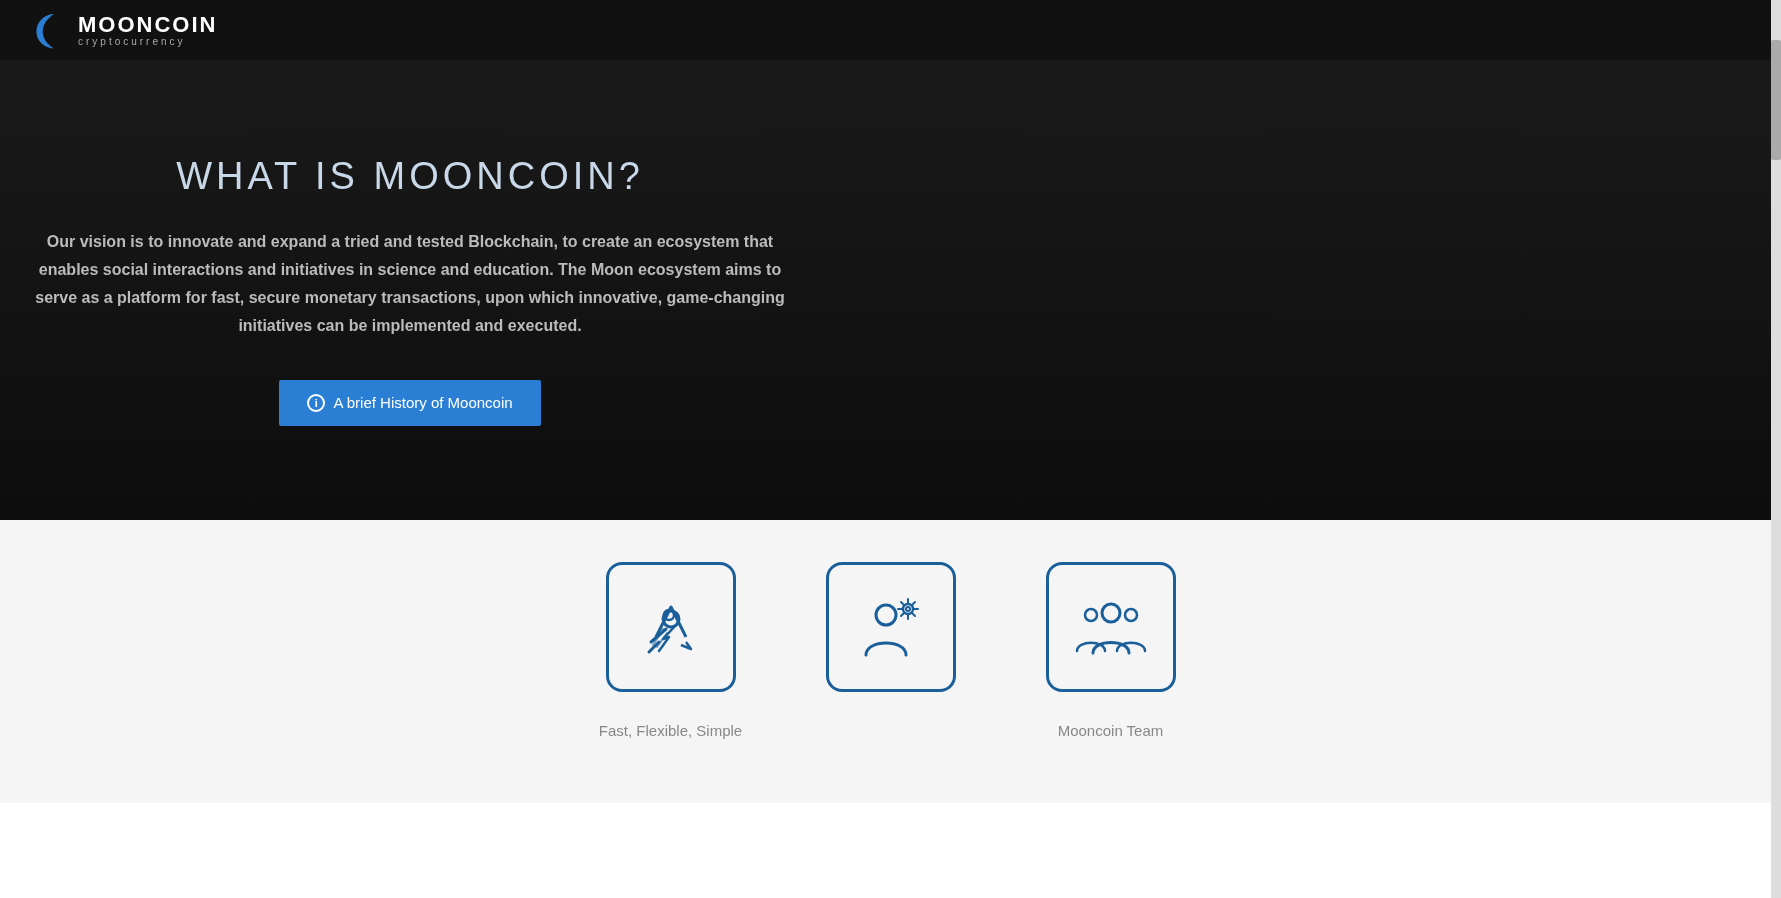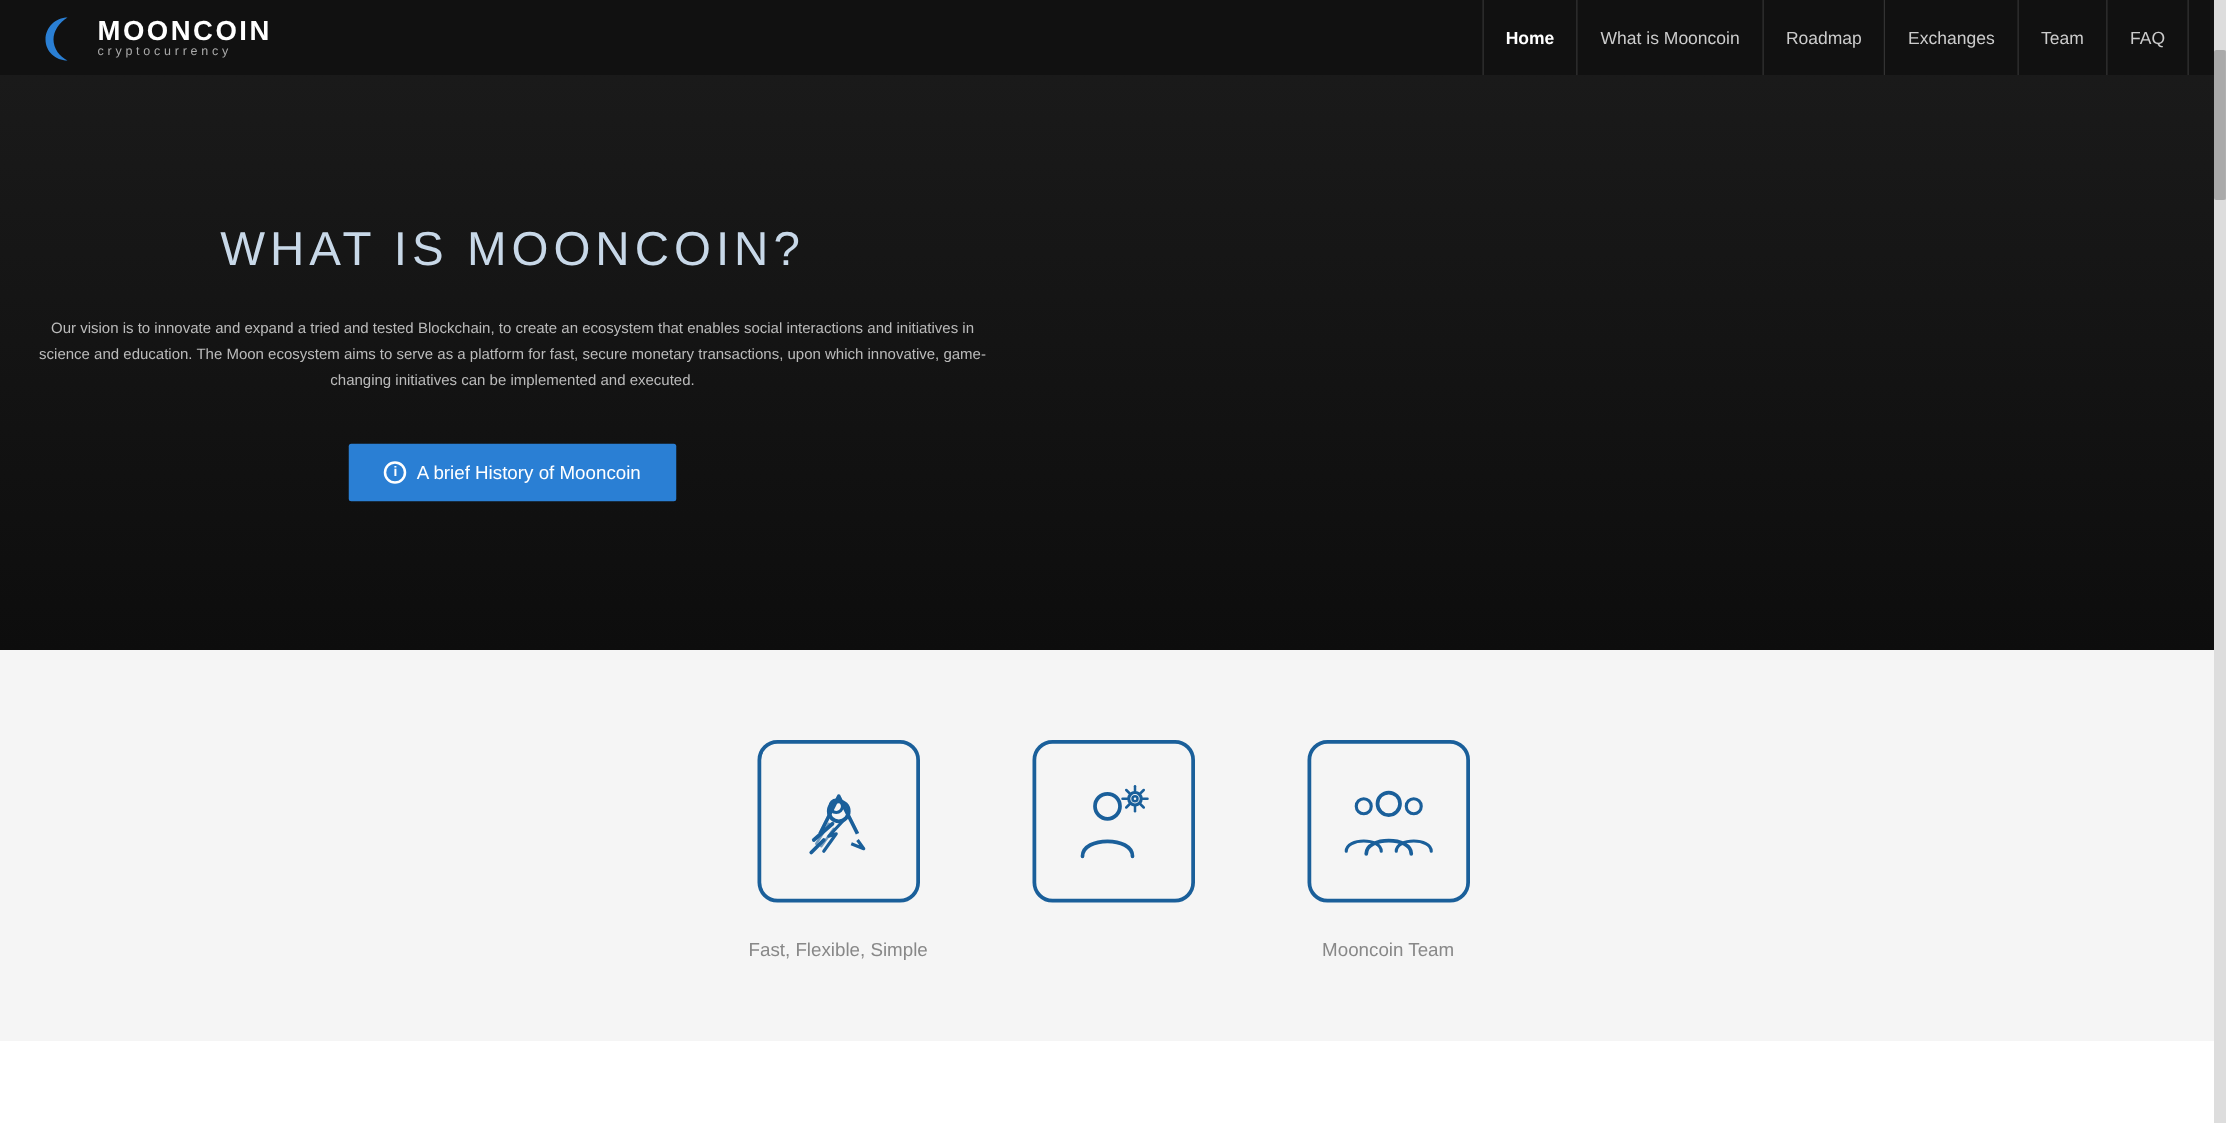--- a/index.html
+++ b/index.html
@@ -77,25 +77,25 @@
     }
     .hero-title {
       font-size: 38px;
       font-weight: 300;
       color: #c8d8e8;
       letter-spacing: 4px;
       margin-bottom: 30px;
       text-transform: uppercase;
     }
     .hero-desc {
-      font-size: 12px;
+      font-size: 16px;
       color: #bbb;
       line-height: 1.75;
       margin-bottom: 40px;
-      font-weight: 400;
+      font-weight: 700;
     }
     .history-btn {
       background: #2a7fd4;
       color: #fff;
       border: none;
       padding: 14px 28px;
       font-size: 15px;
       cursor: pointer;
       display: inline-flex;
       align-items: center;
@@ -112,21 +112,21 @@
       border-radius: 50%;
       border: 2px solid #fff;
       font-size: 11px;
       font-weight: bold;
       flex-shrink: 0;
     }
 
     
     .features-section {
       background: #f5f5f5;
-      padding: 72px 40px 60px;
+      padding: 42px 40px 60px;
       display: flex;
       justify-content: center;
       gap: 0;
     }
     .feature-item {
       display: flex;
       flex-direction: column;
       align-items: center;
       text-align: center;
       flex: 1;
@@ -181,28 +181,20 @@
 <nav class="navbar">
   <div class="navbar-brand">
 
     <svg class="moon-logo" viewBox="0 0 50 50" xmlns="http://www.w3.org/2000/svg">
       <path d="M30 5 C18 5 8 15 8 27 C8 39 18 48 30 48 C22 44 16 36 16 27 C16 18 22 10 30 5 Z" fill="#2a7fd4"></path>
     </svg>
     <div class="brand-text">
       <span class="brand-name">MOONCOIN</span>
       <span class="brand-sub">cryptocurrency</span>
     </div>
-  </div>
-  <div class="navbar-nav">
-    <a class="nav-link active">Home</a>
-    <a class="nav-link">What is Mooncoin</a>
-    <a class="nav-link">Roadmap</a>
-    <a class="nav-link">Exchanges</a>
-    <a class="nav-link">Team</a>
-    <a class="nav-link">FAQ</a>
   </div>
 </nav>
 
 <section class="hero-section">
   <div class="hero-content">
     <h1 class="hero-title">WHAT IS MOONCOIN?</h1>
     <p class="hero-desc">Our vision is to innovate and expand a tried and tested Blockchain, to create an ecosystem that enables social interactions and initiatives in science and education. The Moon ecosystem aims to serve as a platform for fast, secure monetary transactions, upon which innovative, game-changing initiatives can be implemented and executed.</p>
     <button class="history-btn">
       <span class="info-circle">i</span>
       <span>A brief History of Mooncoin</span>

